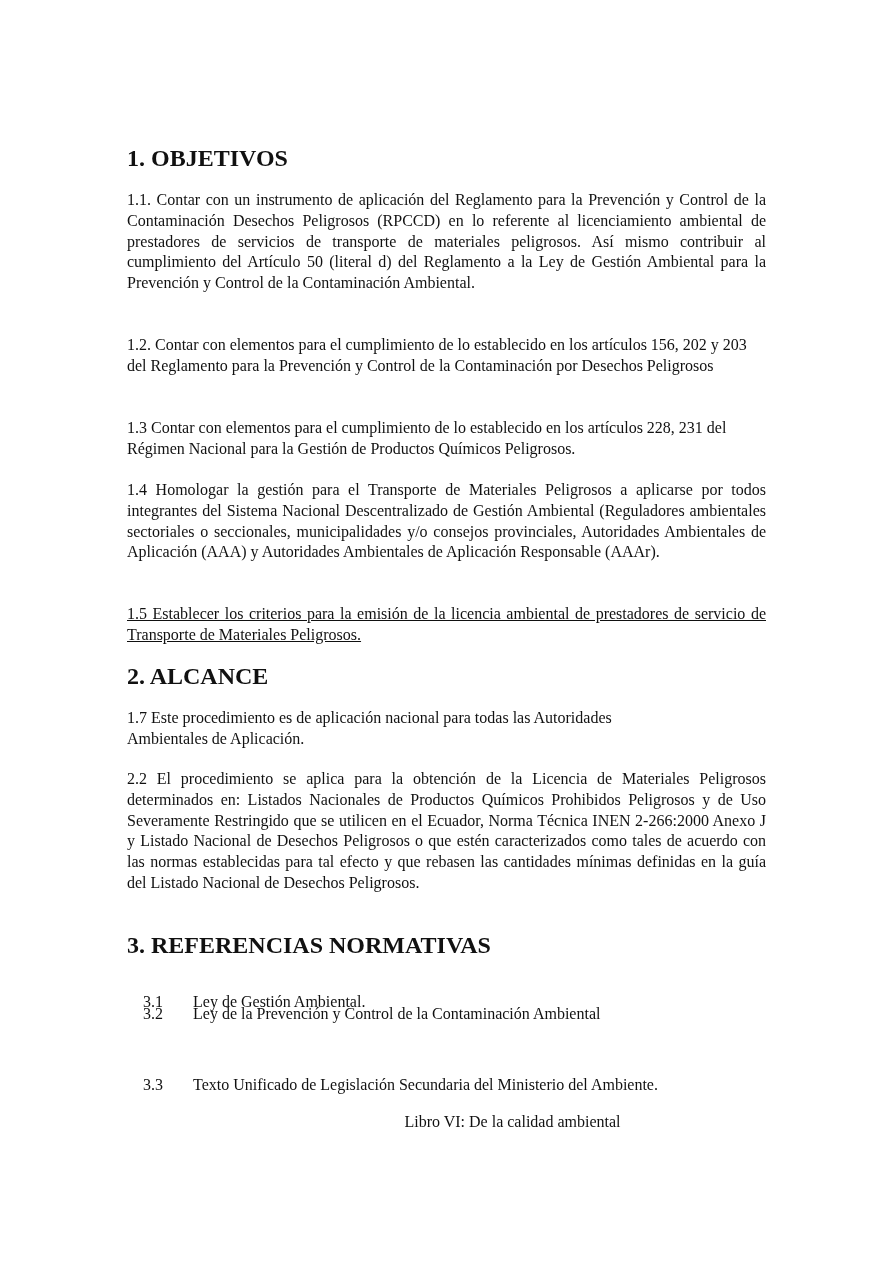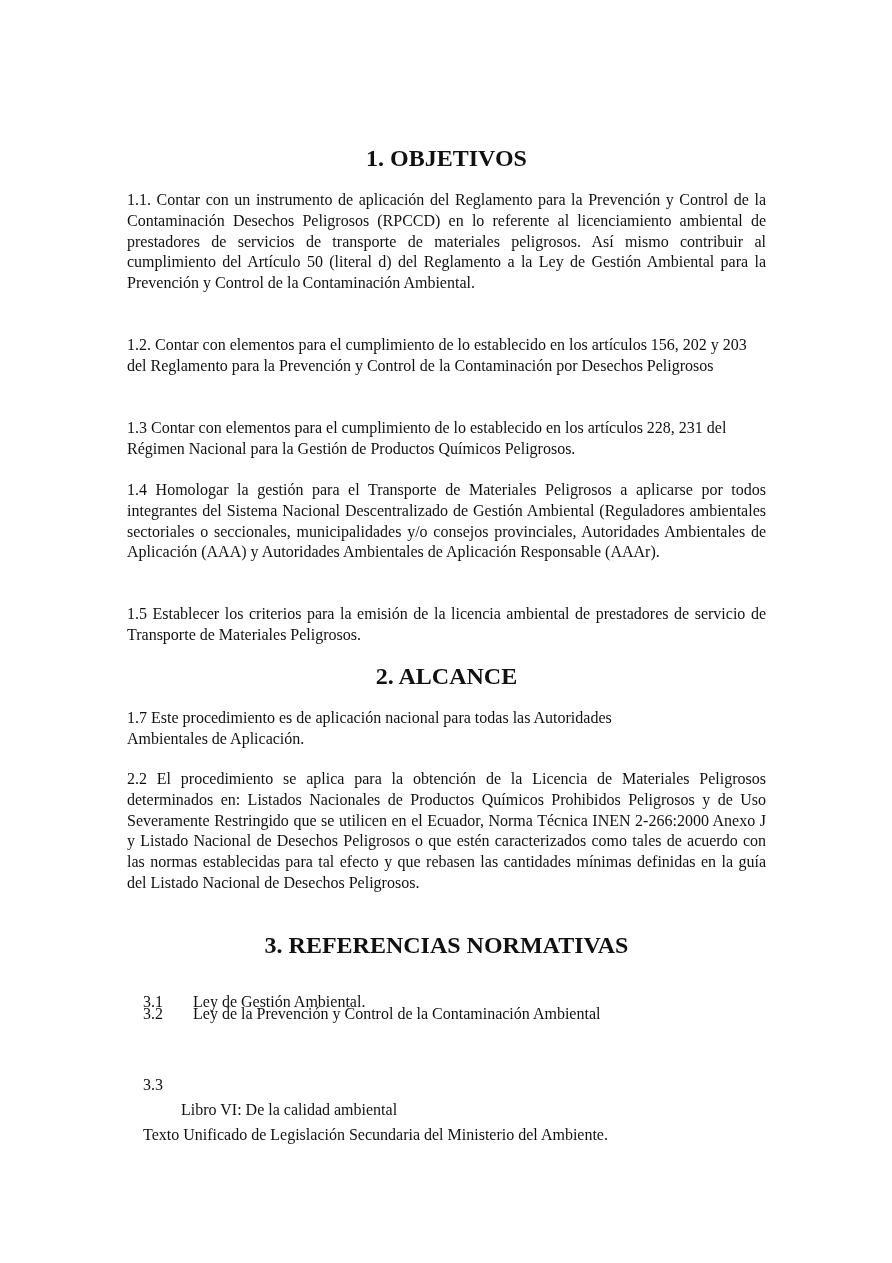--- a/index.html
+++ b/index.html
@@ -18,21 +18,20 @@
       line-height: 20.8px;
     }
     .page {
       position: absolute;
       left: 127px;
       top: 148px;
       width: 639px;
     }
     .heading {
       font-weight: bold;
-      text-align: center;
       margin: 0;
       height: 21px;
     }
     .para {
       margin: 0;
     }
     .justify {
       text-align: justify;
       text-align-last: left;
     }
@@ -41,60 +40,61 @@
       margin: 16px;
     }
     .ref-num {
       width: 50px;
       flex: 0 0 50px;
     }
     .ref-text {
       flex: 1;
     }
     .ref-sub {
-      margin: 0;
+      margin: 12px;
       padding-left: 54px;
+      text-align: center;
     }
     .abs { position: absolute; left: 0; width: 639px; }
   </style>
 </head>
 <body>
 
 <div class="page">
 
   <h2 class="heading abs" style="top:0px;">1. OBJETIVOS</h2>
 
   <p class="para justify abs" style="top:42px;">1.1. Contar con un instrumento de aplicación  del Reglamento para la Prevención y Control de la Contaminación  Desechos Peligrosos (RPCCD)  en lo referente al licenciamiento ambiental de prestadores de servicios de transporte de materiales peligrosos. Así mismo contribuir al cumplimiento del Artículo 50 (literal d) del Reglamento a la Ley de Gestión Ambiental para la Prevención y Control de la Contaminación Ambiental.</p>
 
   <p class="para abs" style="top:187px; width:630px;">1.2. Contar con elementos para el cumplimiento de lo establecido en los artículos 156, 202 y 203 del Reglamento para la Prevención y Control de la Contaminación por Desechos Peligrosos</p>
 
   <p class="para abs" style="top:270px; width:630px;">1.3 Contar con elementos para el cumplimiento de lo establecido en los artículos 228, 231 del Régimen Nacional  para la Gestión de Productos Químicos Peligrosos.</p>
 
   <p class="para justify abs" style="top:332px;">1.4 Homologar la gestión para el Transporte de Materiales Peligrosos a aplicarse por todos integrantes del Sistema Nacional Descentralizado de Gestión Ambiental (Reguladores  ambientales sectoriales o seccionales, municipalidades y/o consejos provinciales, Autoridades Ambientales de Aplicación (AAA) y Autoridades Ambientales de Aplicación Responsable (AAAr).</p>
 
-  <p class="para justify abs" style="top:456px;">1.5  Establecer los criterios para la emisión de la licencia ambiental de prestadores de servicio de Transporte de Materiales Peligrosos.</p>
+  <p class="para justify abs" style="top:456px;text-decoration:underline;">1.5  Establecer los criterios para la emisión de la licencia ambiental de prestadores de servicio de Transporte de Materiales Peligrosos.</p>
 
   <h2 class="heading abs" style="top:518px;">2. ALCANCE</h2>
 
   <p class="para abs" style="top:560px; width:560px;">1.7 Este procedimiento es de aplicación nacional para todas las Autoridades Ambientales de Aplicación.</p>
 
   <p class="para justify abs" style="top:621px;">2.2 El procedimiento se aplica para la obtención de la Licencia de Materiales Peligrosos determinados en: Listados Nacionales de Productos Químicos Prohibidos Peligrosos y de Uso Severamente Restringido que se utilicen en el Ecuador, Norma Técnica INEN 2-266:2000 Anexo J y Listado Nacional de Desechos Peligrosos o que estén caracterizados como tales de acuerdo con las normas establecidas para tal efecto y que rebasen las cantidades mínimas definidas en la guía del Listado Nacional de Desechos Peligrosos.</p>
 
   <h2 class="heading abs" style="top:787px;">3. REFERENCIAS NORMATIVAS</h2>
 
   <div class="ref-row abs" style="top:828px;">
     <span class="ref-num">3.1</span>
     <span class="ref-text">Ley de Gestión Ambiental.</span>
   </div>
 
   <div class="ref-row abs" style="top:840px;">
     <span class="ref-num">3.2</span>
     <span class="ref-text">Ley de la Prevención y Control de la Contaminación Ambiental</span>
   </div>
 
-  <div class="ref-row abs" style="top:911px;flex-direction:column;">
+  <div class="ref-row abs" style="top:911px;">
     <span class="ref-num">3.3</span>
     <span class="ref-text">Texto Unificado de Legislación Secundaria del Ministerio del Ambiente.</span>
   </div>
 
   <p class="ref-sub abs" style="top:952px;">Libro VI: De la calidad ambiental</p>
 
 </div>
 
 </body></html>

